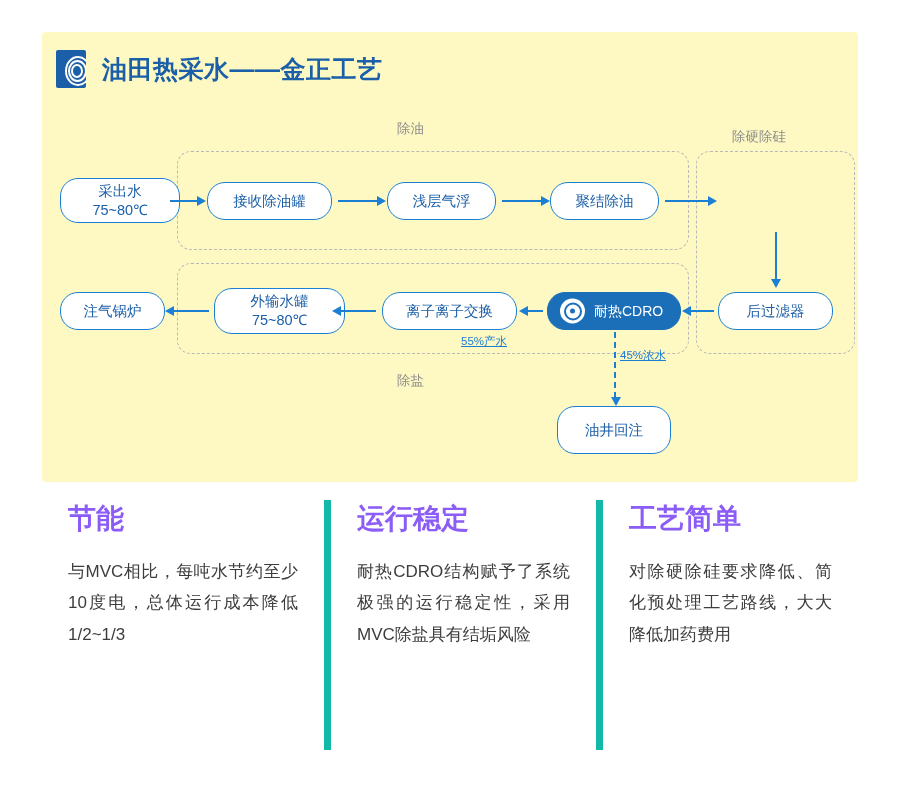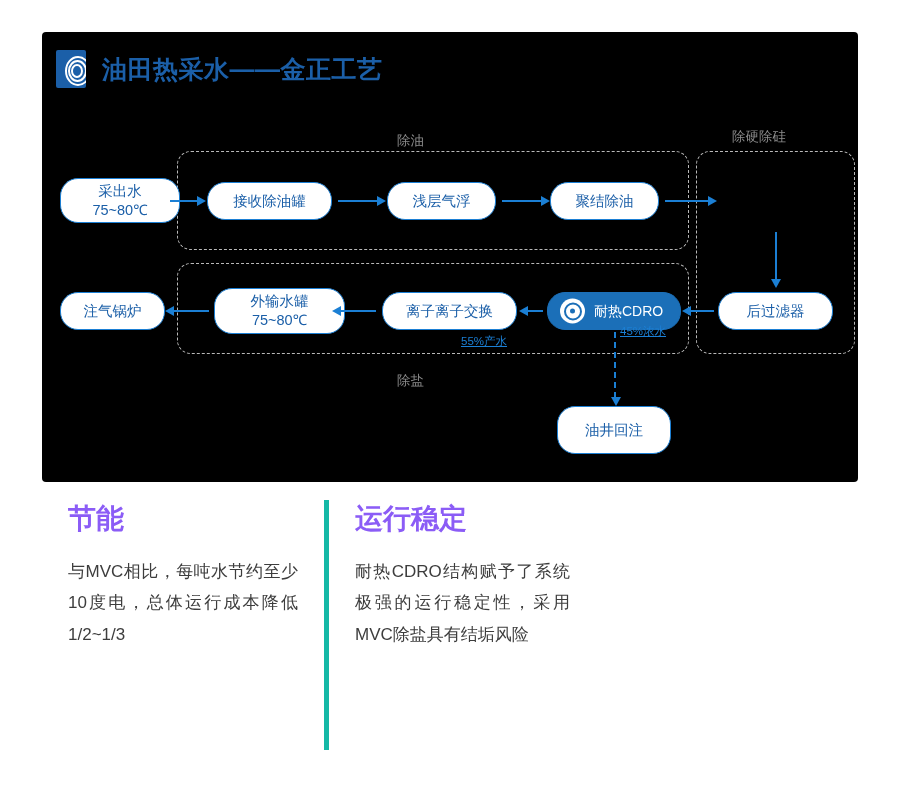--- a/index.html
+++ b/index.html
@@ -20,21 +20,21 @@
     height: 797px;
   }
 
   
   .panel {
     position: absolute;
     left: 42px;
     top: 32px;
     width: 816px;
     height: 450px;
-    background: #000000;
+    background: #fef9c3;
     border-radius: 4px;
   }
 
   .title-row {
     position: absolute;
     left: 14px;
     top: 18px;
     display: flex;
     align-items: center;
   }
@@ -191,21 +191,21 @@
     top: 500px;
     width: 816px;
     height: 250px;
     display: flex;
   }
   .feature {
     position: relative;
     box-sizing: border-box;
     padding: 0 26px 0 26px;
   }
-  .feature + .feature { border-left: 5px solid #14b8a6; }
+  .feature + .feature { border-left: 7px solid #14b8a6; }
   .feature.f1 { width: 282px; }
   .feature.f2 { width: 272px; }
   .feature.f3 { width: 262px; }
   .feature h3 {
     margin: 0 0 18px 0;
     font-size: 28px;
     font-weight: bold;
     color: #8b5cf6;
   }
   .feature p {
@@ -226,21 +226,21 @@
     <div class="title-row">
       <div class="logo-mark">
         <div class="ring r1"></div>
         <div class="ring r2"></div>
         <div class="ring r3"></div>
       </div>
       <div class="title-text">油田热采水——金正工艺</div>
     </div>
 
     <div class="group" style="left:135px; top:119px; width:510px; height:97px;"></div>
-    <div class="group-label" style="left:355px; top:100px;text-align:center;">除油</div>
+    <div class="group-label" style="left:355px; top:88px;text-align:center;">除油</div>
 
     <div class="group" style="left:654px; top:119px; width:157px; height:201px;"></div>
     <div class="group-label" style="left:690px; top:96px;">除硬除硅</div>
 
     <div class="group" style="left:135px; top:231px; width:510px; height:89px;"></div>
     <div class="group-label" style="left:355px; top:340px;">除盐</div>
 
     <div class="node" style="left:18px; top:146px; width:120px; height:45px;">采出水
 75~80℃</div>
     <div class="node" style="left:165px; top:150px; width:125px; height:38px;">接收除油罐</div>
@@ -265,32 +265,36 @@
     <div class="node" style="left:172px; top:256px; width:131px; height:46px;">外输水罐
 75~80℃</div>
     <div class="node" style="left:18px; top:260px; width:105px; height:38px;">注气锅炉</div>
 
     <div class="arrow left" style="left:648px; top:278px; width:24px;"></div>
     <div class="arrow left" style="left:485px; top:278px; width:16px;"></div>
     <div class="arrow left" style="left:298px; top:278px; width:36px;"></div>
     <div class="arrow left" style="left:131px; top:278px; width:36px;"></div>
 
     <div class="flow-label" style="left:419px; top:302px;">55%产水</div>
-    <div class="flow-label" style="left:578px; top:292px;">45%浓水</div>
+    <div class="flow-label" style="left:578px; top:316px;">45%浓水</div>
 
     <div class="varrow dashed" style="left:572px; top:300px; height:66px;"></div>
 
     <div class="node" style="left:515px; top:374px; width:114px; height:48px;">油井回注</div>
 
   </div>
 
   <div class="features">
     <div class="feature f1">
       <h3>节能</h3>
       <p>与MVC相比，每吨水节约至少10度电，总体运行成本降低1/2~1/3</p>
     </div>
     <div class="feature f2">
       <h3>运行稳定</h3>
       <p>耐热CDRO结构赋予了系统极强的运行稳定性，采用MVC除盐具有结垢风险</p>
     </div>
+    <div class="feature f3">
+      <h3>工艺简单</h3>
+      <p>对除硬除硅要求降低、简化预处理工艺路线，大大降低加药费用</p>
+    </div>
   </div>
 
 </div>
 
 </body></html>

